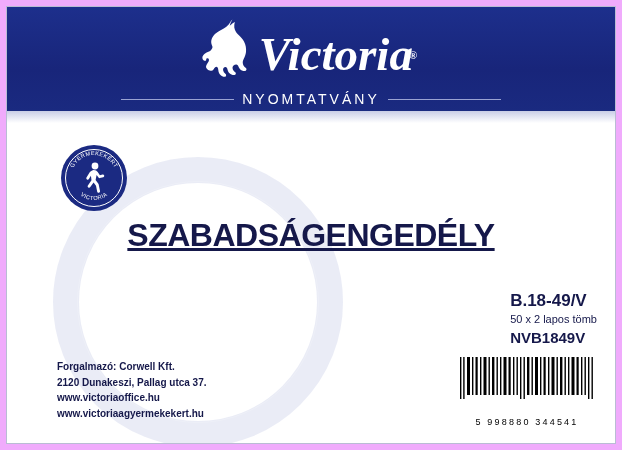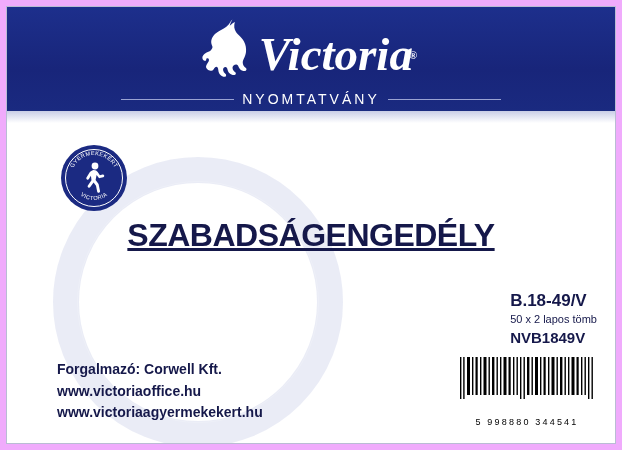--- a/index.html
+++ b/index.html
@@ -216,21 +216,21 @@
     color: #15184a;
     line-height: 1.3;
   }
 
   
   .dist {
     position: absolute;
     left: 50px;
     top: 352px;
     color: #15184a;
-    font-size: 14px;
+    font-size: 10px;
     font-weight: bold;
     line-height: 1.55;
     z-index: 4;
   }
   .dist div { white-space: nowrap; }
 
   
   .barcode {
     position: absolute;
     right: 18px;
@@ -305,20 +305,21 @@
     <div class="title">SZABADSÁGENGEDÉLY</div>
 
     <div class="codes">
       <div class="code-main">B.18-49/V</div>
       <div class="code-qty">50 x 2 lapos tömb</div>
       <div class="code-sku">NVB1849V</div>
     </div>
 
     <div class="dist">
       <div>Forgalmazó: Corwell Kft.</div>
+      <div>2120 Dunakeszi, Pallag utca 37.</div>
       <div>www.victoriaoffice.hu</div>
       <div>www.victoriaagyermekekert.hu</div>
     </div>
 
     <div class="barcode">
       <svg class="bars" viewBox="0 0 140 42" xmlns="http://www.w3.org/2000/svg">
         <rect x="0" y="0" width="140" height="42" fill="#ffffff"></rect>
         <g fill="#000000">
           <rect x="3" y="0" width="1.4" height="42"></rect>
           <rect x="6.2" y="0" width="1.4" height="42"></rect>

